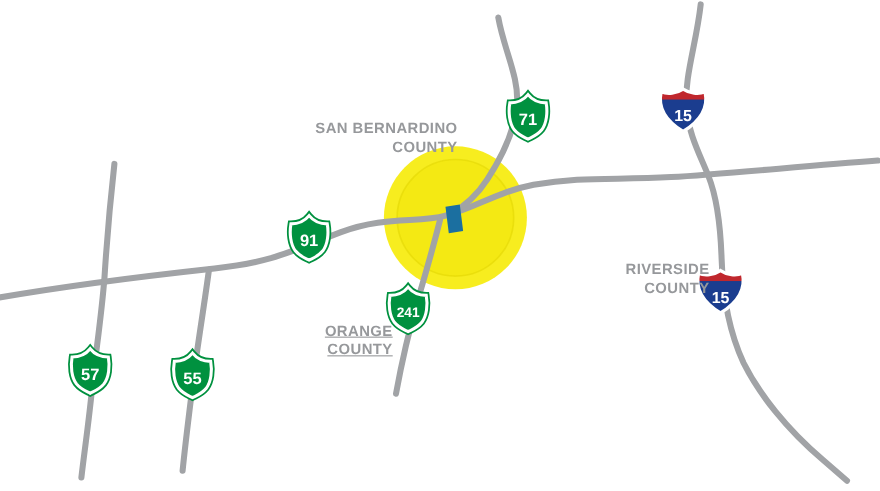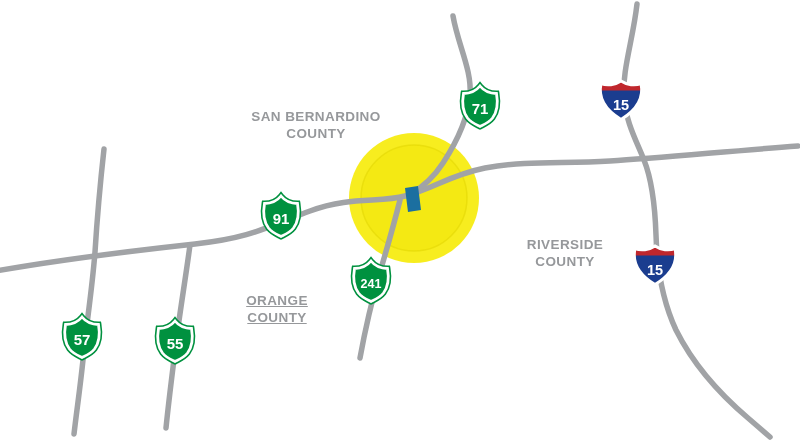--- a/index.html
+++ b/index.html
@@ -7,21 +7,21 @@
     position: relative;
     width: 800px;
     height: 446px;
     background: #ffffff;
     overflow: hidden;
     font-family: "Liberation Sans", sans-serif;
   }
   #map-art { position: absolute; left: 0; top: 0; }
   .county-label {
     position: absolute;
-    text-align: center;
+    text-align: right;
     color: #96989b;
     font-weight: bold;
     font-size: 13.5px;
     letter-spacing: 0.4px;
     line-height: 17px;
     user-select: none;
   }
   .county-label span { display: block; }
   #county-san-bernardino { left: 216px; top: 108px; width: 200px; }
   #county-orange         { left: 197px; top: 292px; width: 160px; text-decoration: underline; }

